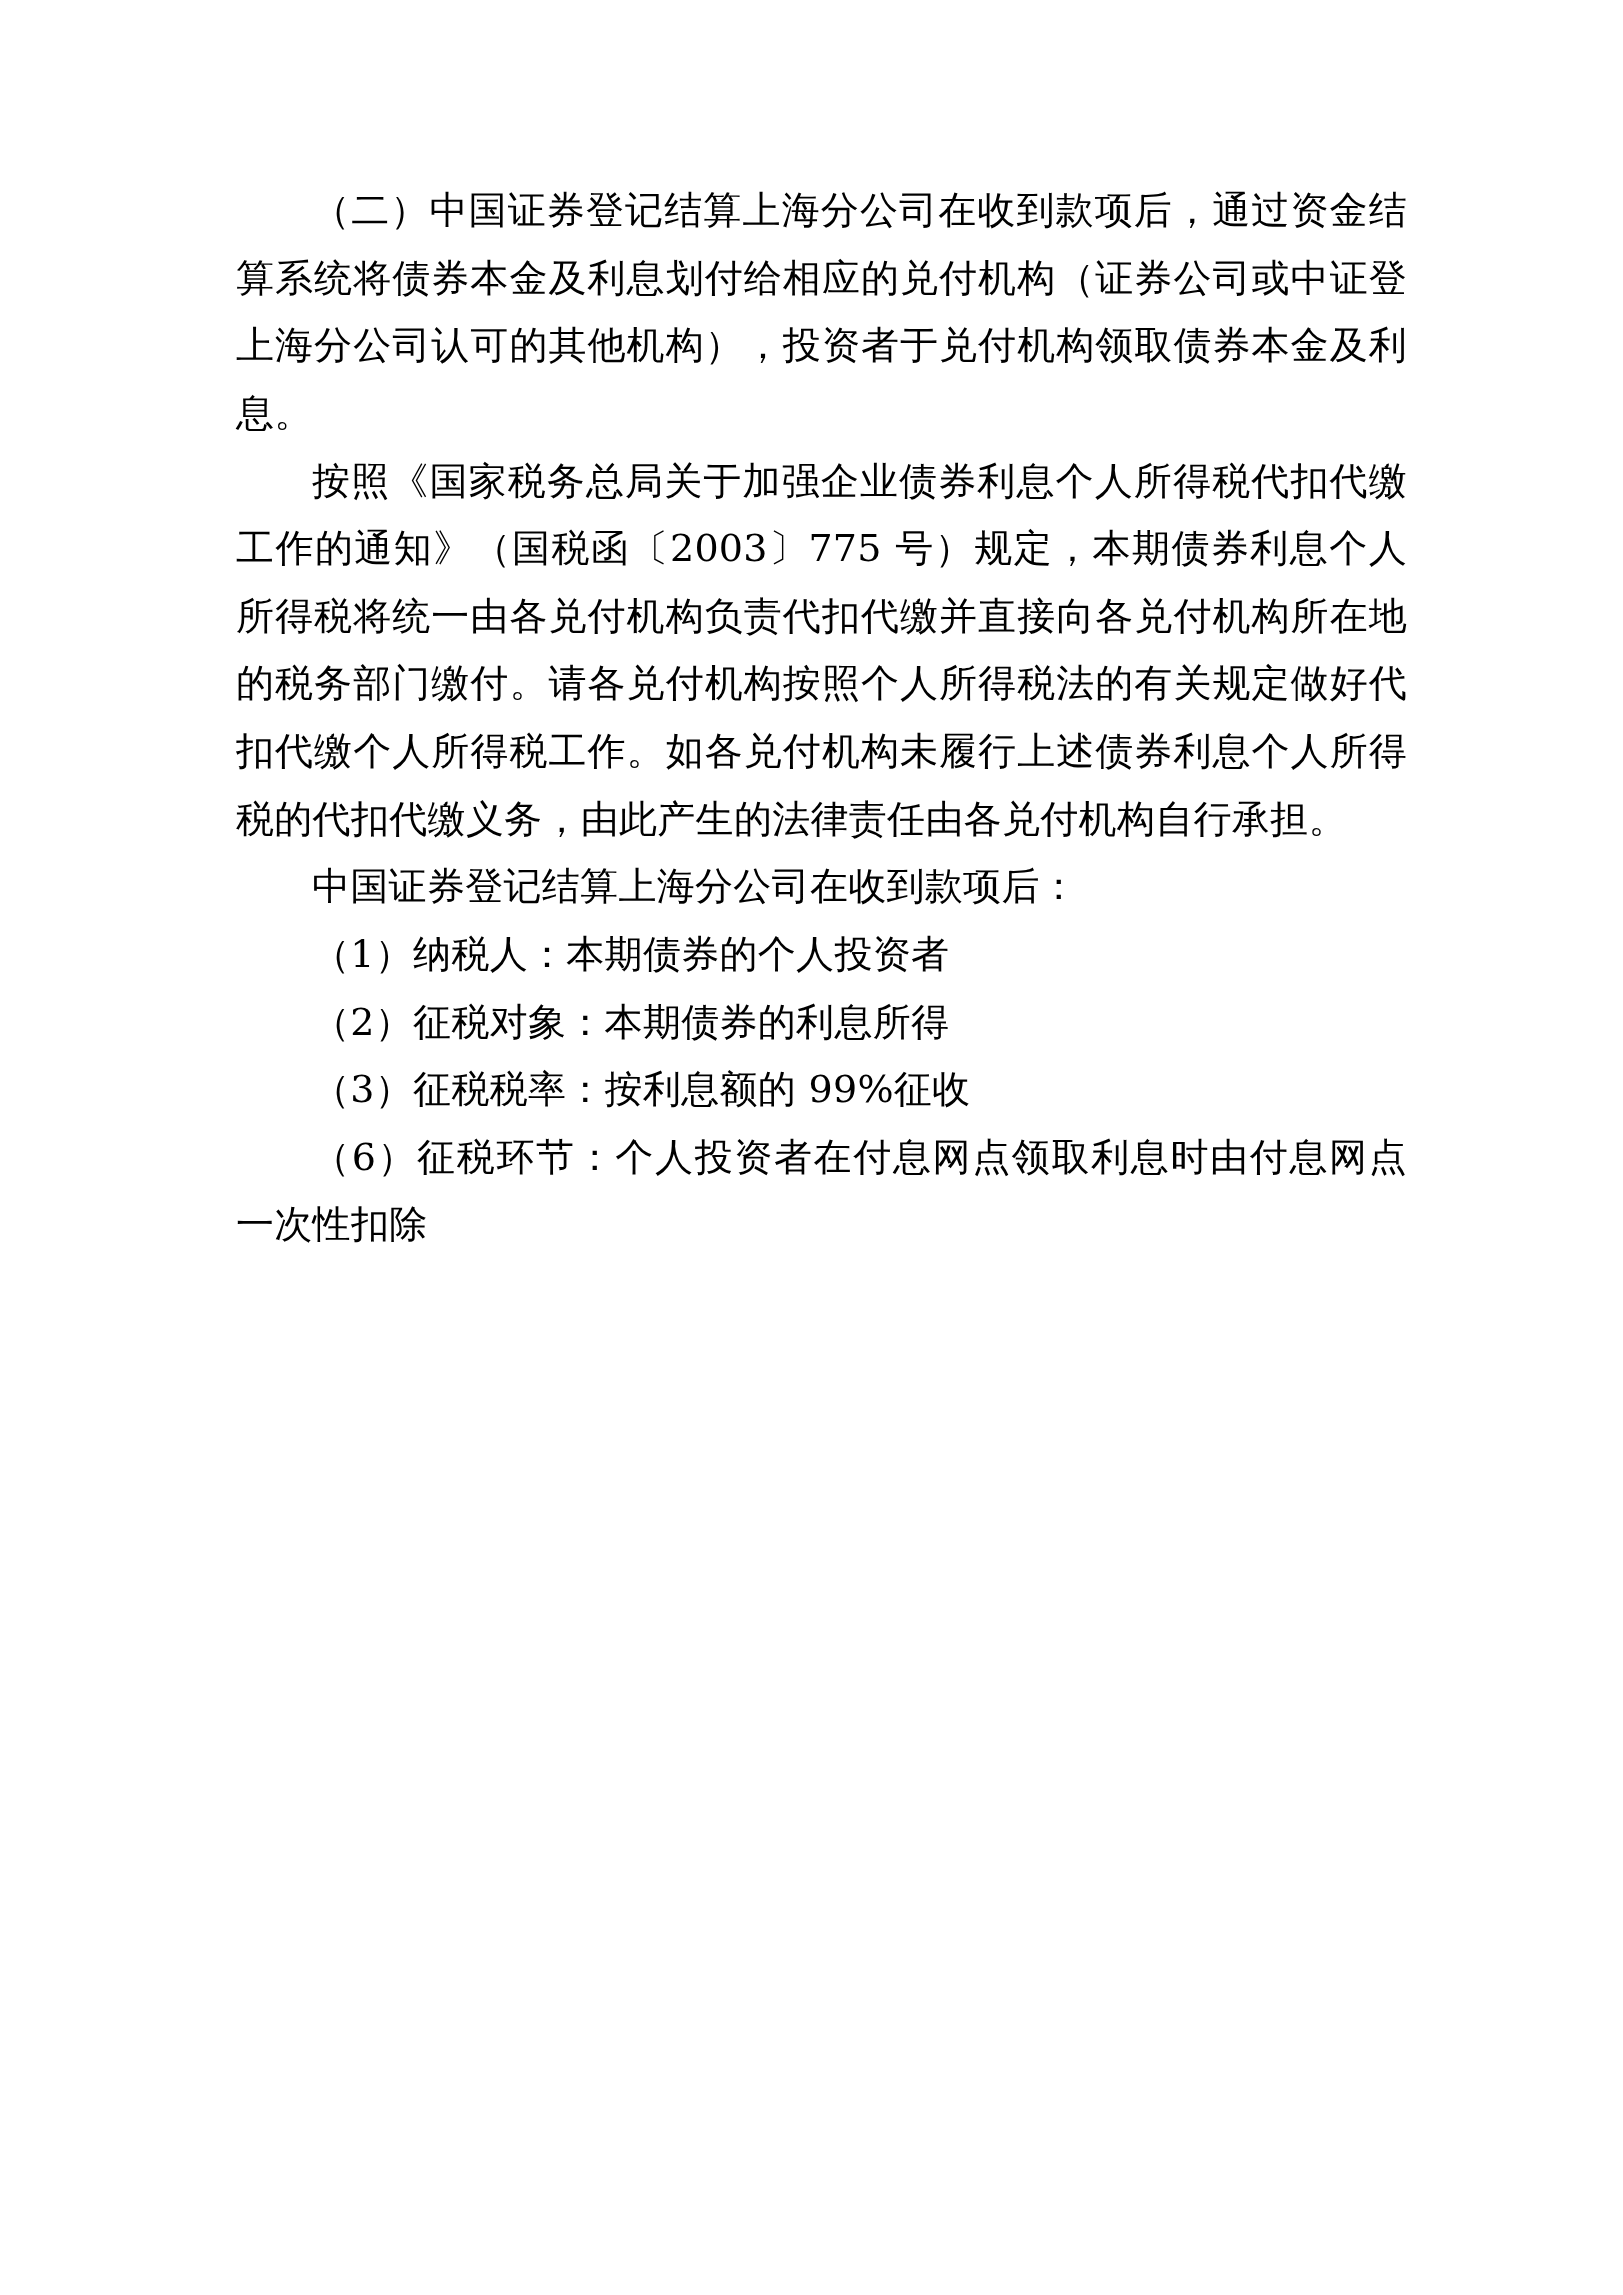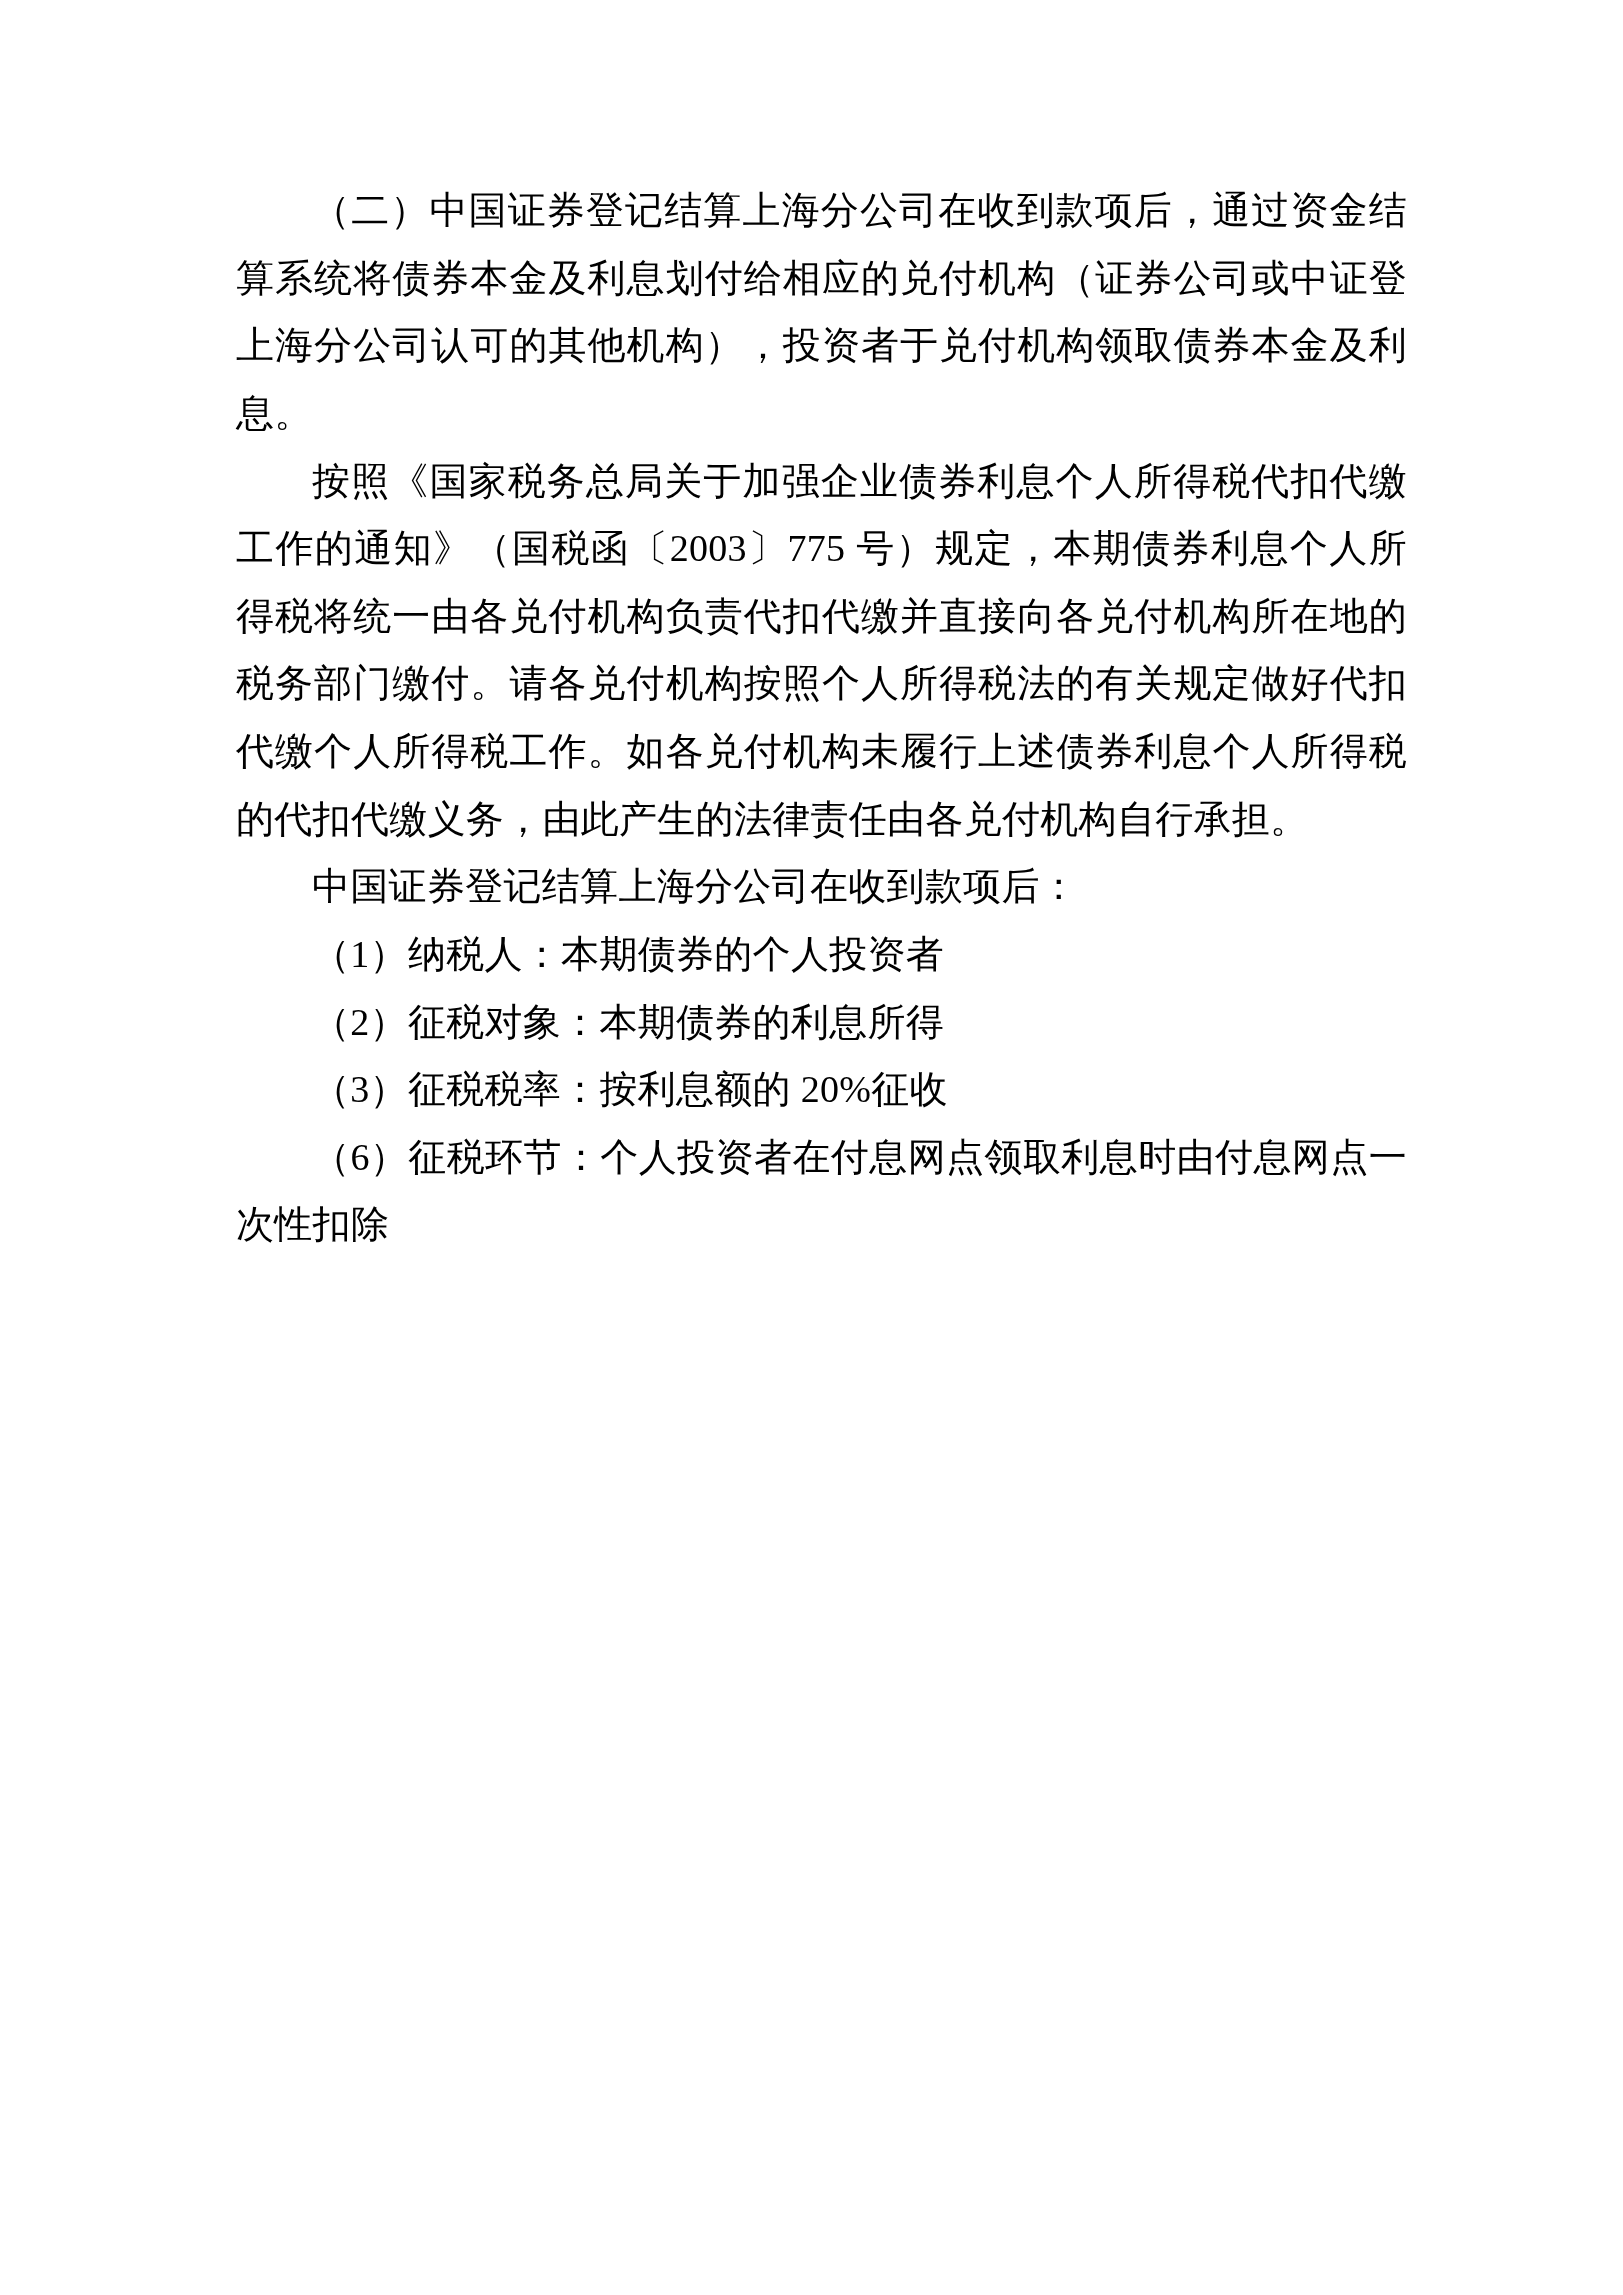--- a/index.html
+++ b/index.html
@@ -21,21 +21,20 @@
     box-sizing: border-box;
     padding: 177px 216px 0 236px;
     background: #ffffff;
   }
   .doc-body {
     font-size: 38px;
     line-height: 1.78;
     text-align: justify;
     text-justify: inter-ideograph;
     letter-spacing: 0.3px;
-    font-family: Liberation Serif, serif;
   }
   p {
     margin: 0;
   }
   .para {
     text-indent: 2em;
   }
   .heading {
     text-indent: 2em;
     font-weight: bold;
@@ -59,19 +58,19 @@
 
 
     <p class="para">按照《国家税务总局关于加强企业债券利息个人所得税代扣代缴工作的通知》（国税函〔2003〕775 号）规定，本期债券利息个人所得税将统一由各兑付机构负责代扣代缴并直接向各兑付机构所在地的税务部门缴付。请各兑付机构按照个人所得税法的有关规定做好代扣代缴个人所得税工作。如各兑付机构未履行上述债券利息个人所得税的代扣代缴义务，由此产生的法律责任由各兑付机构自行承担。</p>
 
     <p class="para">中国证券登记结算上海分公司在收到款项后：</p>
 
     <p class="list-item">（1）纳税人：本期债券的个人投资者</p>
 
     <p class="list-item">（2）征税对象：本期债券的利息所得</p>
 
-    <p class="list-item">（3）征税税率：按利息额的 20%征收</p>
+    <p class="list-item">（3）征税税率：按利息额的 99%征收</p>
 
     <p class="list-item">（6）征税环节：个人投资者在付息网点领取利息时由付息网点一次性扣除</p>
 
   </div>
 </div>
 
 
 </body></html>

